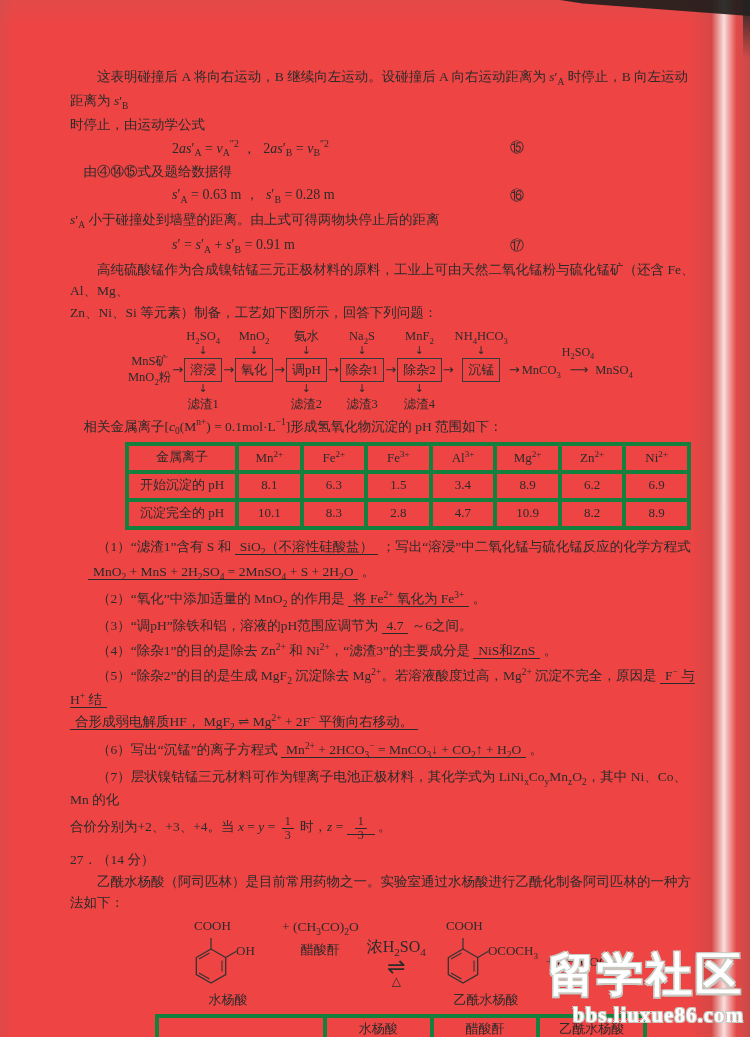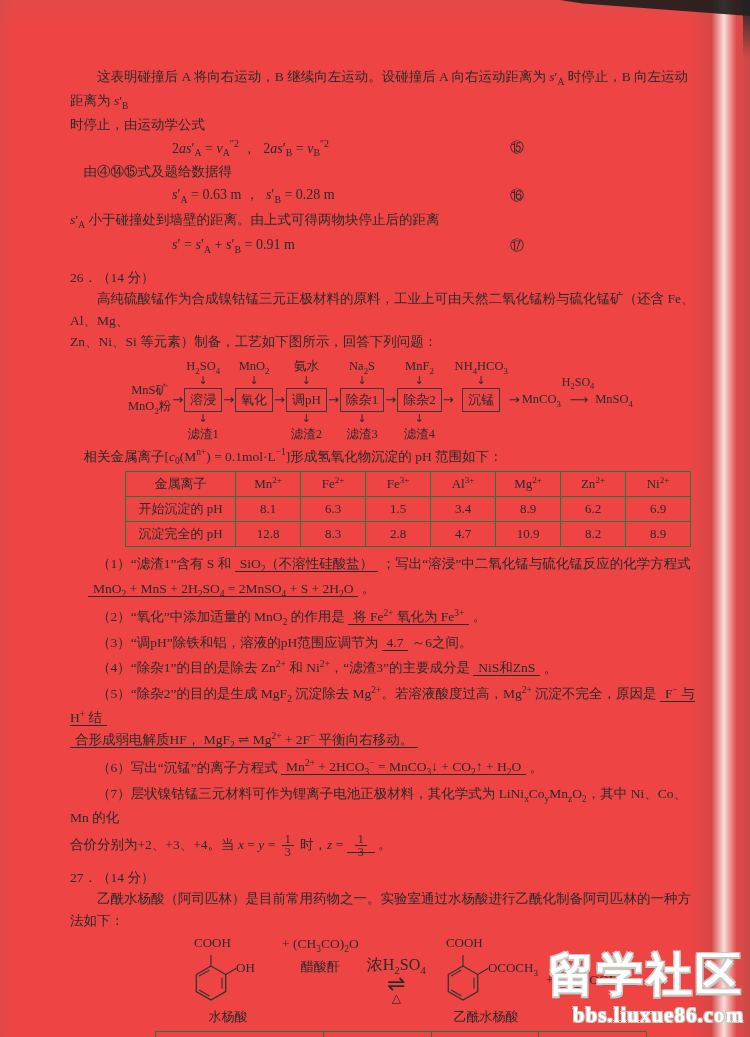--- a/index.html
+++ b/index.html
@@ -40,21 +40,21 @@
   .no-res .fd-darr2{visibility:hidden;}
   .fd-harr{align-self:center;padding:0 1px;font-family:"DejaVu Sans",sans-serif;font-size:13px;}
   .fd-feed{align-self:center;text-align:center;line-height:1.25;}
   .fd-prod{align-self:center;padding:0 1px;}
   .fd-labarr{align-self:center;display:flex;flex-direction:column;align-items:center;}
   .fd-lab{height:15px;line-height:15px;font-size:12px;}
   .fd-labarr .fd-harr{padding:0;letter-spacing:-2px;}
   .fd-labarr .sp{height:15px;}
 
   table{border-collapse:collapse;table-layout:fixed;}
-  td,th{border:1px solid #15803d;text-align:center;padding:1px 2px;font-weight:normal;font-size:13px;height:22px;}
+  td,th{border:4px solid #15803d;text-align:center;padding:1px 2px;font-weight:normal;font-size:13px;height:22px;}
   .tbl-ions{margin:2px 0 6px 55px;width:566px;}
   .tbl-ions col.c0{width:110px;}
   .tbl-props{margin:4px 0 0 85px;width:492px;}
   .tbl-props col.p0{width:168px;}
 
   .ans{margin-top:3px;}
   .u{border-bottom:1px solid #2b2b2b;padding:0 5px;}
   .eq-ans{margin-left:18px;margin-top:1px;}
 
   .frac{display:inline-flex;flex-direction:column;align-items:center;vertical-align:middle;
@@ -106,21 +106,20 @@
         <span class="circ">⑯</span>
       </div>
       <p><i>s</i>′<sub>A</sub> 小于碰撞处到墙壁的距离。由上式可得两物块停止后的距离</p>
       <div class="eqline">
         <span><i>s</i>′ = <i>s</i>′<sub>A</sub> + <i>s</i>′<sub>B</sub> = 0.91 m</span>
         <span class="circ">⑰</span>
       </div>
     </div>
 
     <div>
-      <p class="q-head">26．（14 分）</p>
       <p class="ind">高纯硫酸锰作为合成镍钴锰三元正极材料的原料，工业上可由天然二氧化锰粉与硫化锰矿（还含 Fe、Al、Mg、</p>
       <p>Zn、Ni、Si 等元素）制备，工艺如下图所示，回答下列问题：</p>
 
       <div class="fd">
         <div class="fd-feed">
           <div>MnS矿</div>
           <div>MnO<sub>2</sub>粉</div>
         </div>
         <span class="fd-harr">→</span>
 
@@ -216,21 +215,21 @@
           <td>8.1</td>
           <td>6.3</td>
           <td>1.5</td>
           <td>3.4</td>
           <td>8.9</td>
           <td>6.2</td>
           <td>6.9</td>
         </tr>
         <tr>
           <td>沉淀完全的 pH</td>
-          <td>12.8</td>
+          <td>10.1</td>
           <td>8.3</td>
           <td>2.8</td>
           <td>4.7</td>
           <td>10.9</td>
           <td>8.2</td>
           <td>8.9</td>
         </tr>
       </tbody>
         </table>
 

